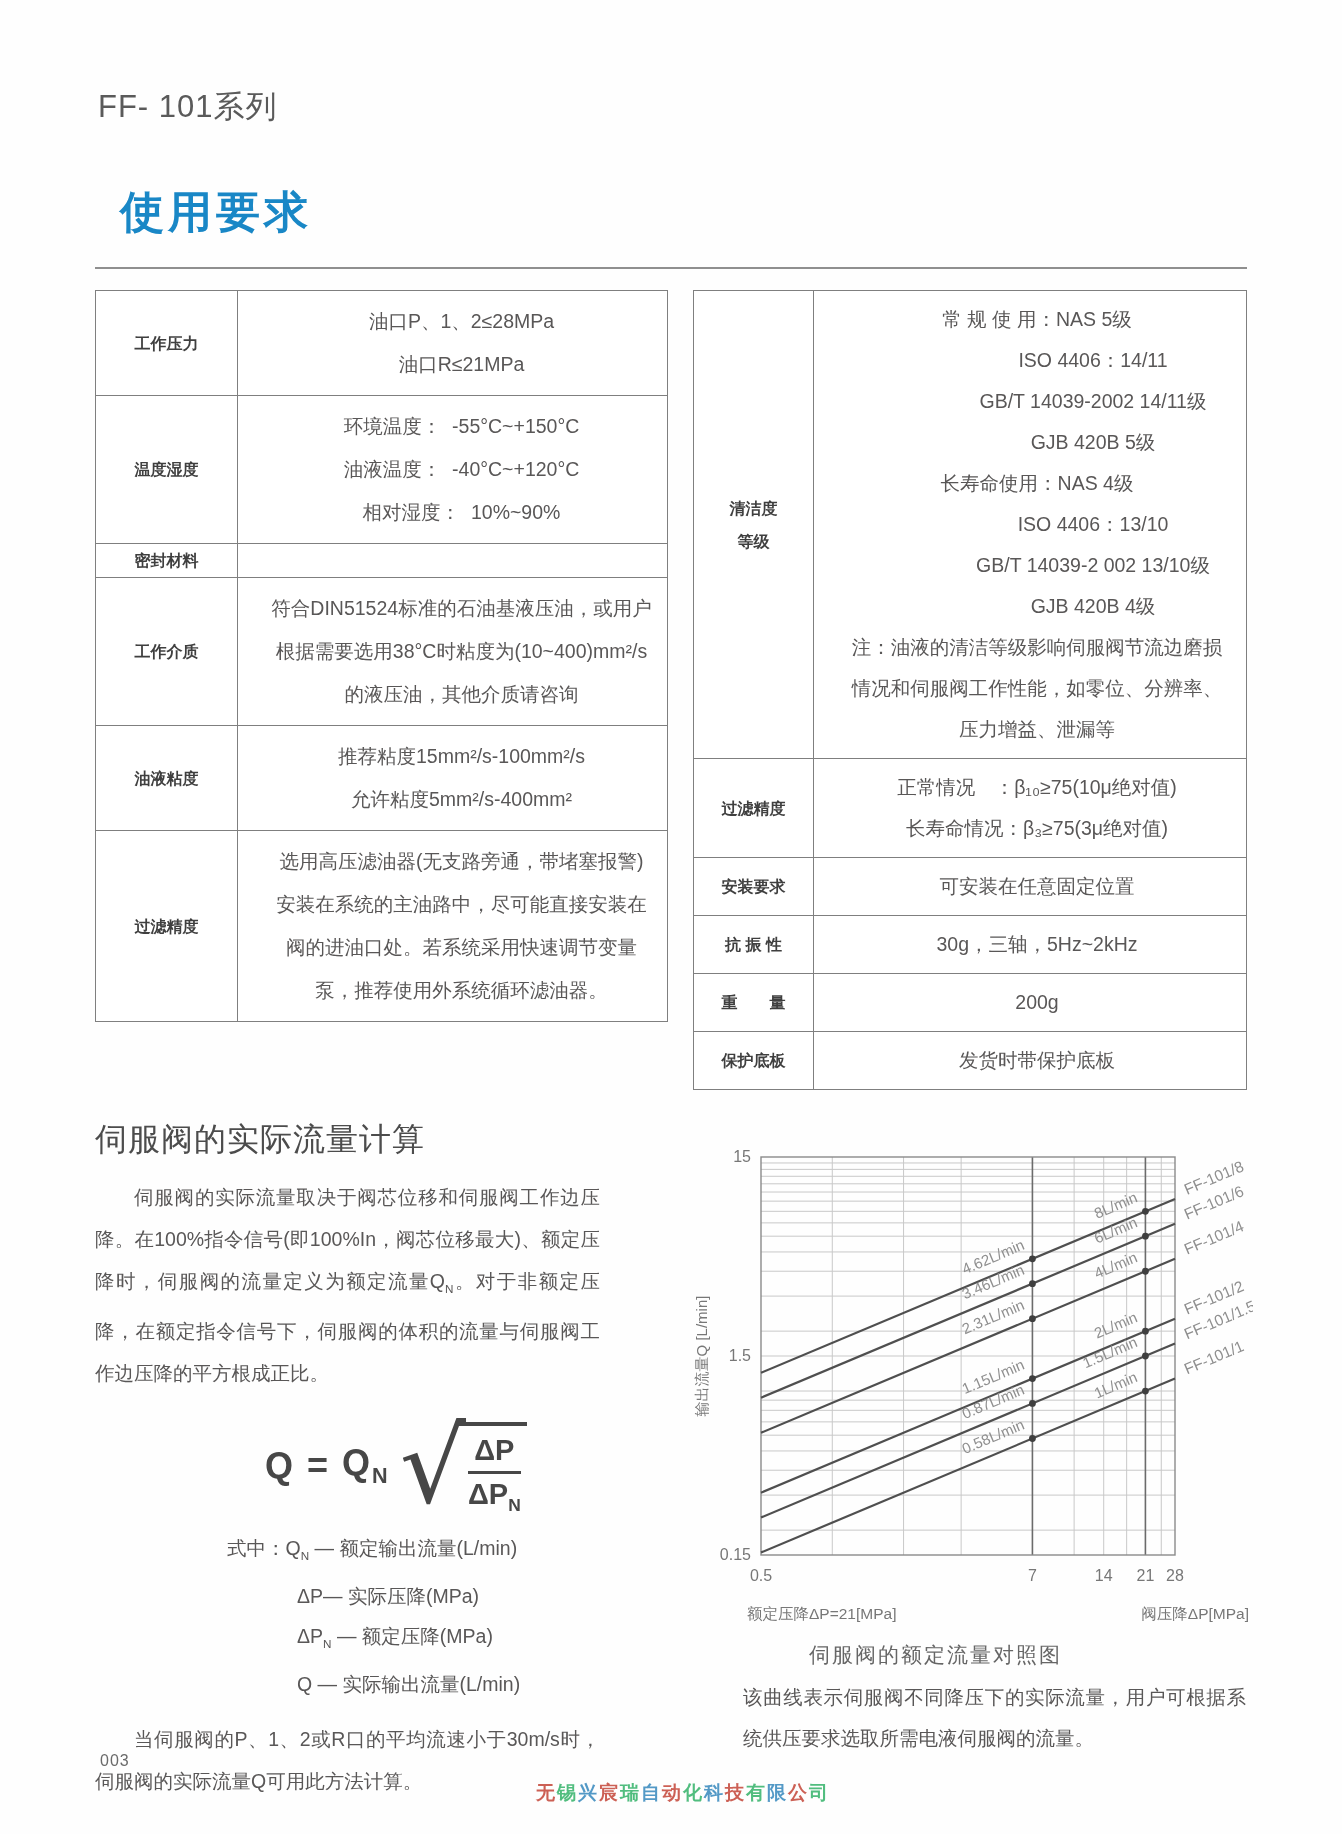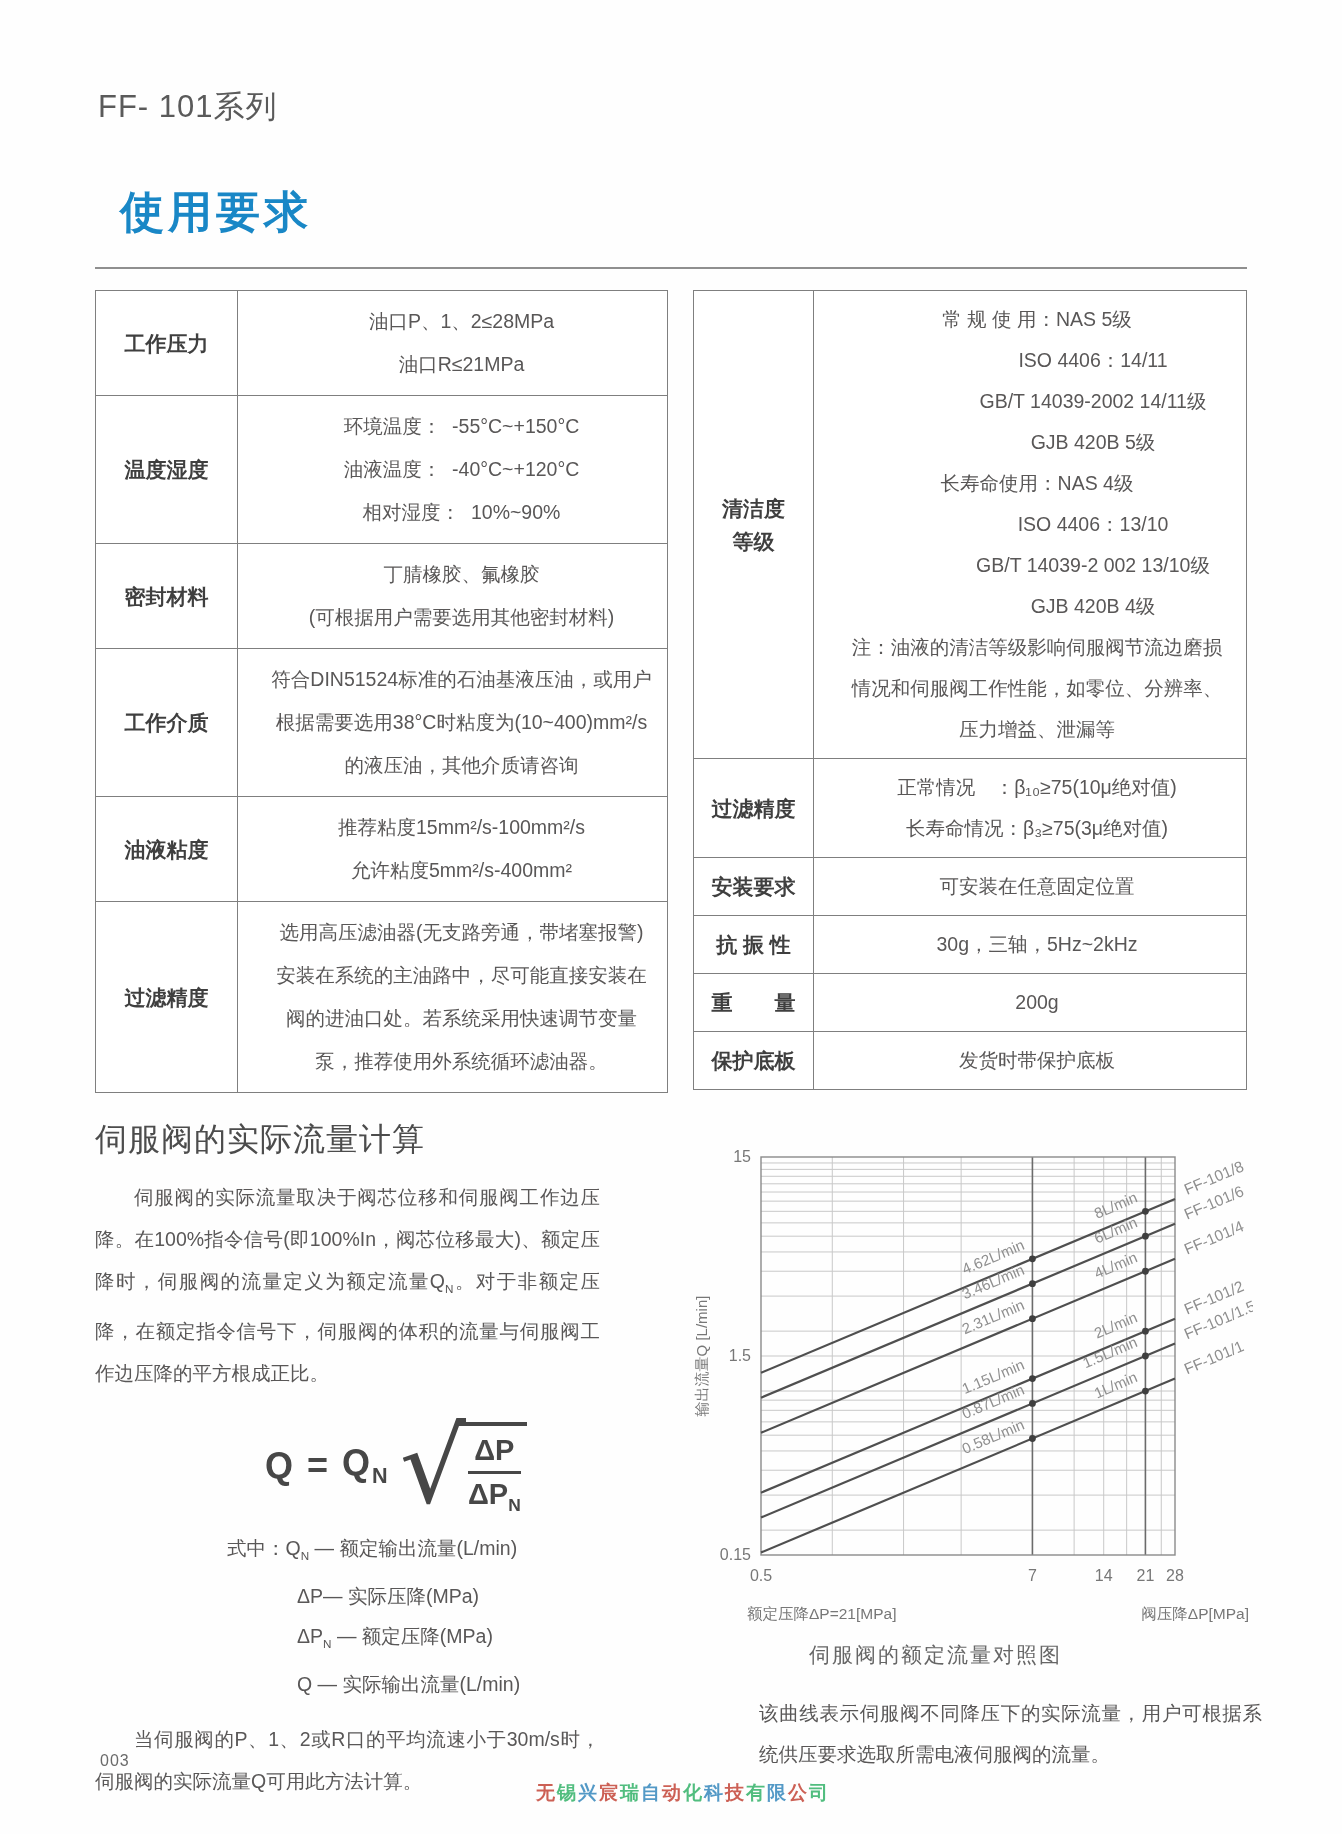--- a/index.html
+++ b/index.html
@@ -11,21 +11,21 @@
   .main-title{position:absolute;left:120px;top:183px;font-size:44px;font-weight:bold;color:#1987c6;letter-spacing:4px;}
   .title-rule{position:absolute;left:95px;top:267px;width:1152px;height:2px;background:#8f8f8f;}
 
   
   .spec-table{position:absolute;border:1px solid #7f7f7f;background:#fff;box-sizing:border-box;}
   #left-table{left:95px;top:290px;width:573px;}
   #right-table{left:693px;top:290px;width:554px;}
   .spec-row{display:flex;border-bottom:1px solid #7f7f7f;}
   .spec-row:last-child{border-bottom:none;}
   .label-cell{flex:none;display:flex;flex-direction:column;justify-content:center;align-items:center;
-    border-right:1px solid #7f7f7f;font-weight:bold;font-size:21px;color:#3f3f3f;line-height:33px;text-align:left;}
+    border-right:1px solid #7f7f7f;font-weight:bold;font-size:16px;color:#3f3f3f;line-height:33px;text-align:left;}
   #left-table .label-cell{width:141px;}
   #right-table .label-cell{width:119px;}
   .content-cell{flex:1;display:flex;flex-direction:column;justify-content:center;padding:9px 6px 9px 24px;align-items:center;}
   #right-table .content-cell{padding:8px 4px 8px 18px;}
   .cell-line{white-space:pre;font-size:19.5px;color:#595757;line-height:43px;}
   #right-table .cell-line{line-height:41px;}
   .cell-line.ind{padding-left:112px;}
 
   
   .flow-section{position:absolute;left:95px;top:1118px;width:505px;}
@@ -43,21 +43,21 @@
   .frac .num,.frac .den{font-size:29px;font-weight:bold;line-height:1.15;}
   .frac .fbar{height:3px;background:#474747;align-self:stretch;margin:4px 0;}
 
   .defs{margin:12px 0 0 132px;font-size:19.5px;line-height:40px;color:#595757;}
   .defs .hang{padding-left:70px;}
   .closing{margin-top:14px;}
 
   
   .chart-block{position:absolute;left:693px;top:1143px;width:560px;height:665px;}
   .chart-caption{position:absolute;top:498px;left:0;width:485px;text-align:center;font-size:21px;color:#666;letter-spacing:2px;}
-  .chart-desc{position:absolute;top:534px;left:50px;width:503px;font-size:19.5px;line-height:41px;text-align:justify;color:#595757;margin:16px;}
+  .chart-desc{position:absolute;top:534px;left:50px;width:503px;font-size:19.5px;line-height:41px;text-align:justify;color:#595757;margin:0;}
 
   
   .page-num{position:absolute;left:100px;top:1752px;font-size:16px;color:#6a6a6a;letter-spacing:1px;}
   .watermark{position:absolute;left:50%;top:1780px;transform:translateX(-50%);font-size:19px;font-weight:bold;letter-spacing:2px;opacity:.8;white-space:nowrap;}
 </style>
 </head>
 <body>
 
 <div class="page">
 
@@ -81,24 +81,20 @@
         </div>
         <div class="content-cell">
           <div class="cell-line">环境温度：  -55°C~+150°C</div>
           <div class="cell-line">油液温度：  -40°C~+120°C</div>
           <div class="cell-line">相对湿度：  10%~90%</div>
         </div>
       </div>
       <div class="spec-row">
         <div class="label-cell">
           <div>密封材料</div>
-        </div>
-        <div class="content-cell">
-          <div class="cell-line">丁腈橡胶、氟橡胶</div>
-          <div class="cell-line">(可根据用户需要选用其他密封材料)</div>
         </div>
       </div>
       <div class="spec-row">
         <div class="label-cell">
           <div>工作介质</div>
         </div>
         <div class="content-cell">
           <div class="cell-line">符合DIN51524标准的石油基液压油，或用户</div>
           <div class="cell-line">根据需要选用38°C时粘度为(10~400)mm²/s</div>
           <div class="cell-line">的液压油，其他介质请咨询</div>

